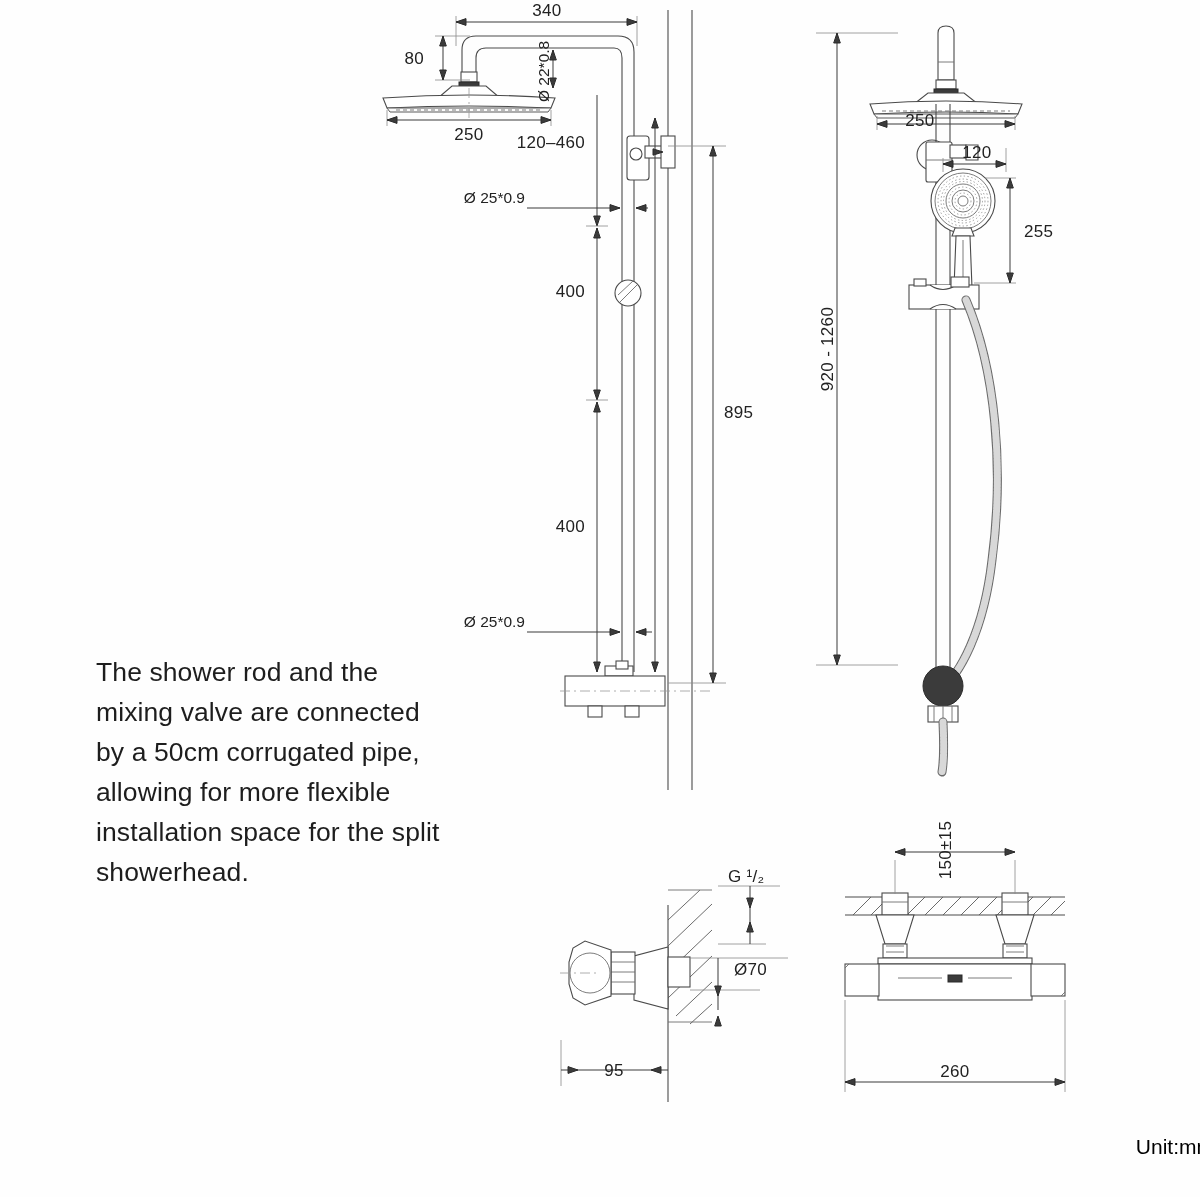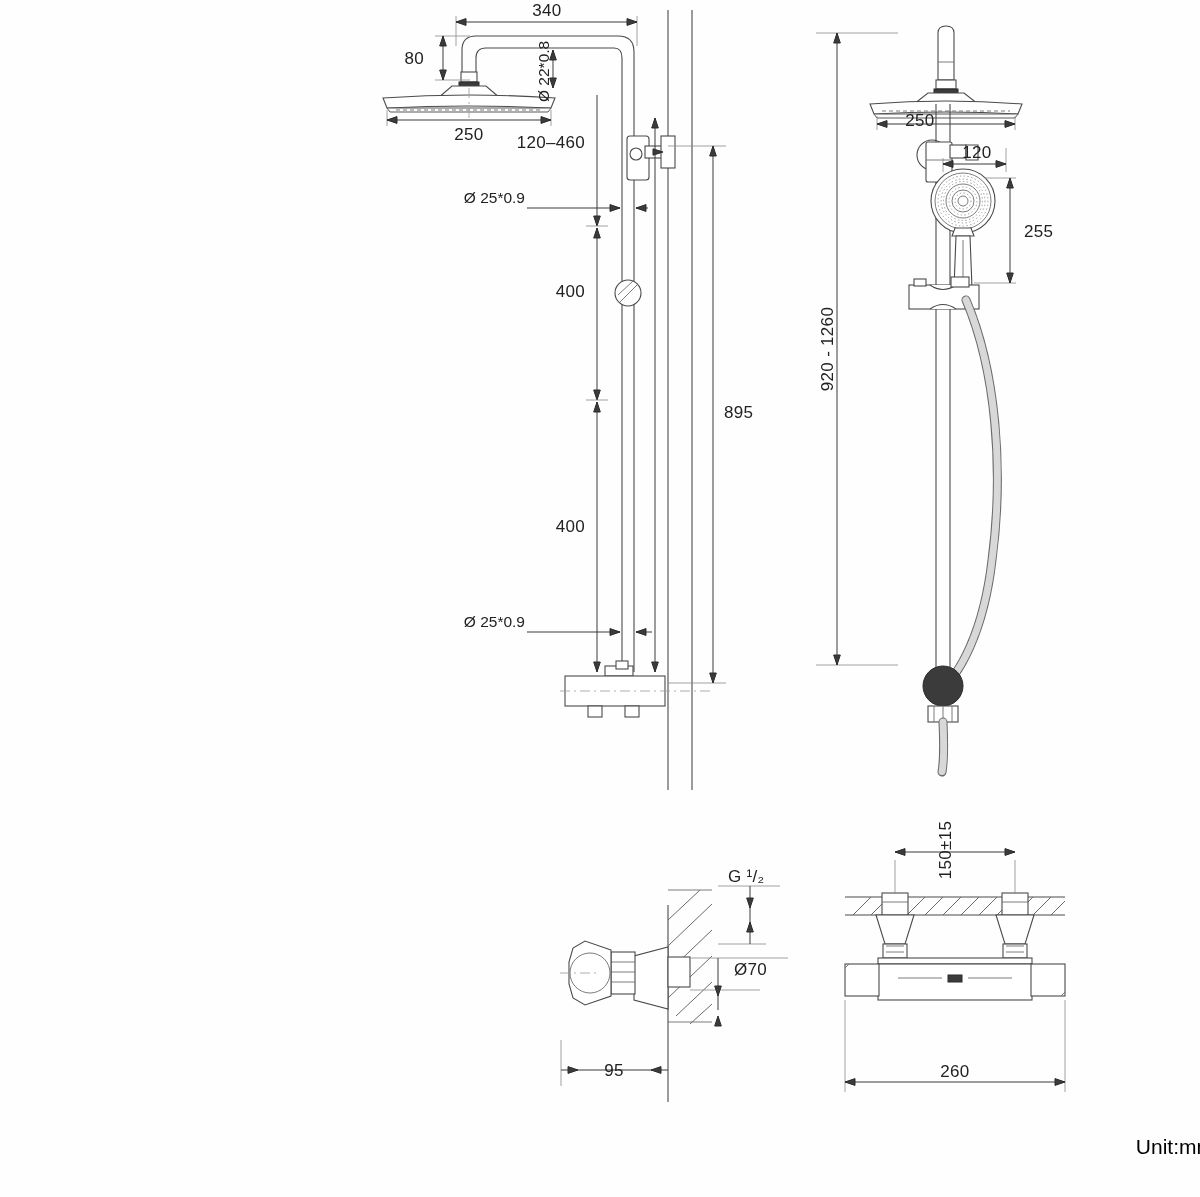--- a/index.html
+++ b/index.html
@@ -418,16 +418,17 @@
       <line class="ln-ext" x1="1065" y1="1000" x2="1065" y2="1092"></line>
       <line class="ln-dim" x1="845" y1="1082" x2="1065" y2="1082"></line>
       <path class="dark" d="M845,1082 L855,1078.6 L855,1085.4 Z"></path>
       <path class="dark" d="M1065,1082 L1055,1078.6 L1055,1085.4 Z"></path>
       <text class="dim" x="955" y="1077" text-anchor="middle">260</text>
     </g>
   </g>
 
 </svg>
 
+<div class="note">The shower rod and the mixing valve are connected by a 50cm corrugated pipe, allowing for more flexible installation space for the split showerhead.</div>
 
 <div class="unit">Unit:mm</div>
 
 </div>
 
 </body></html>

